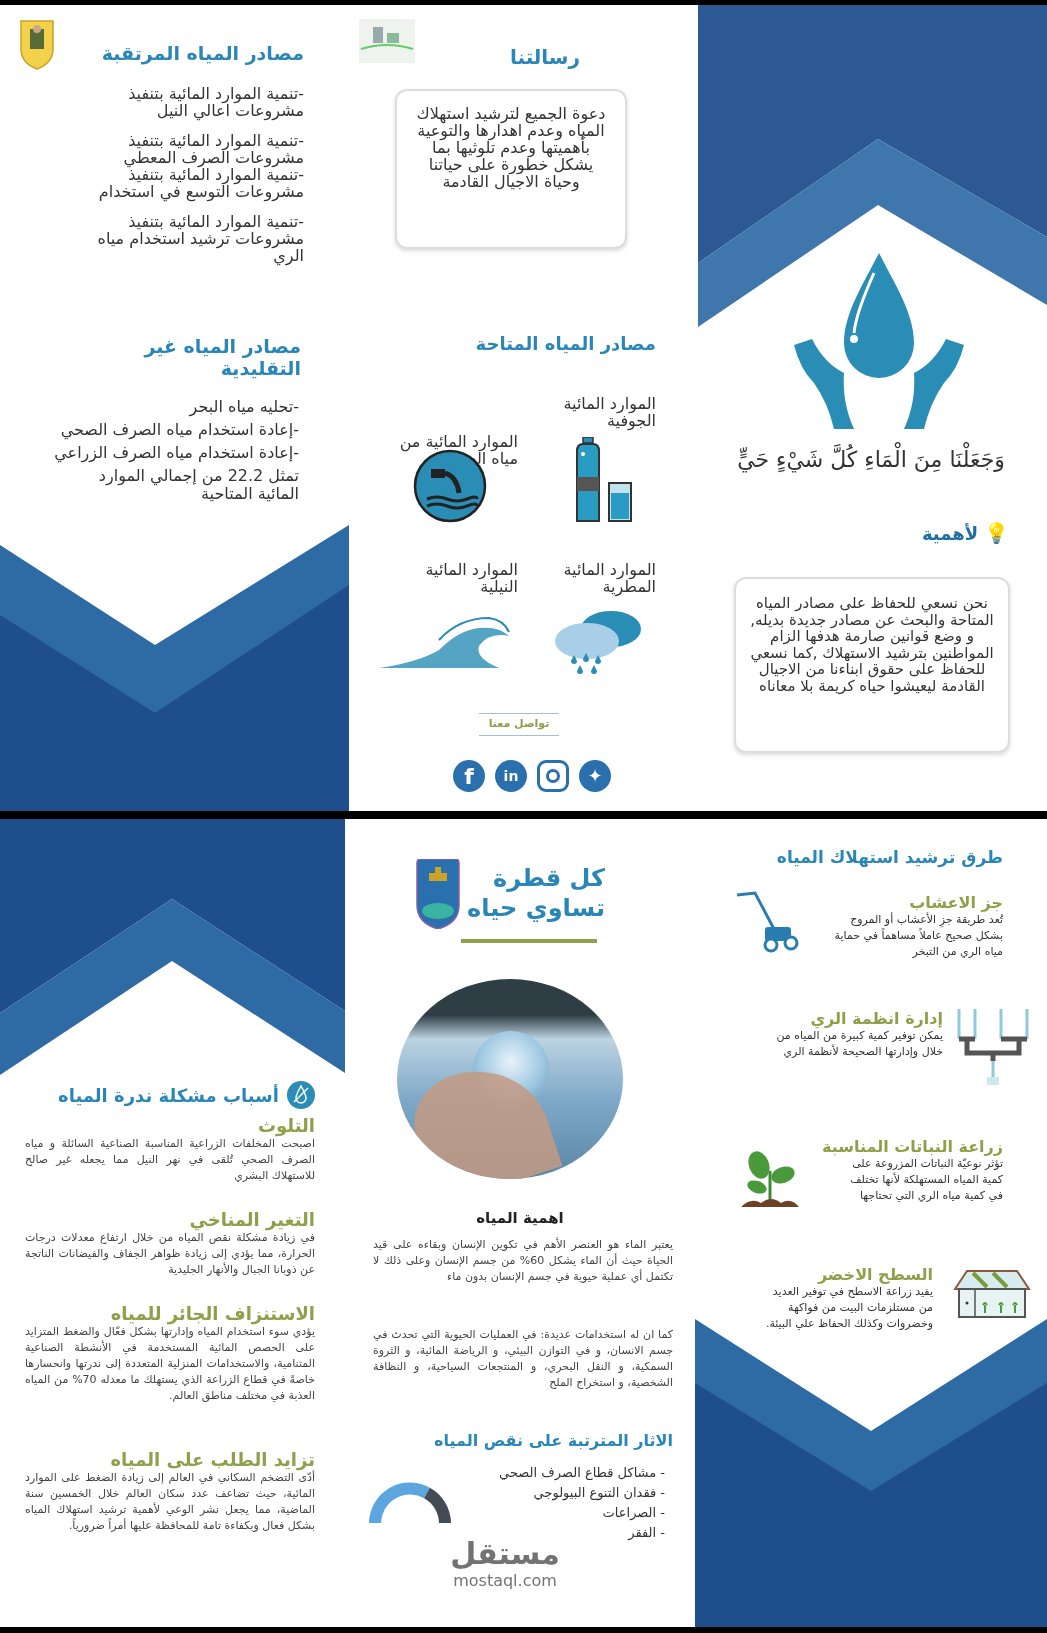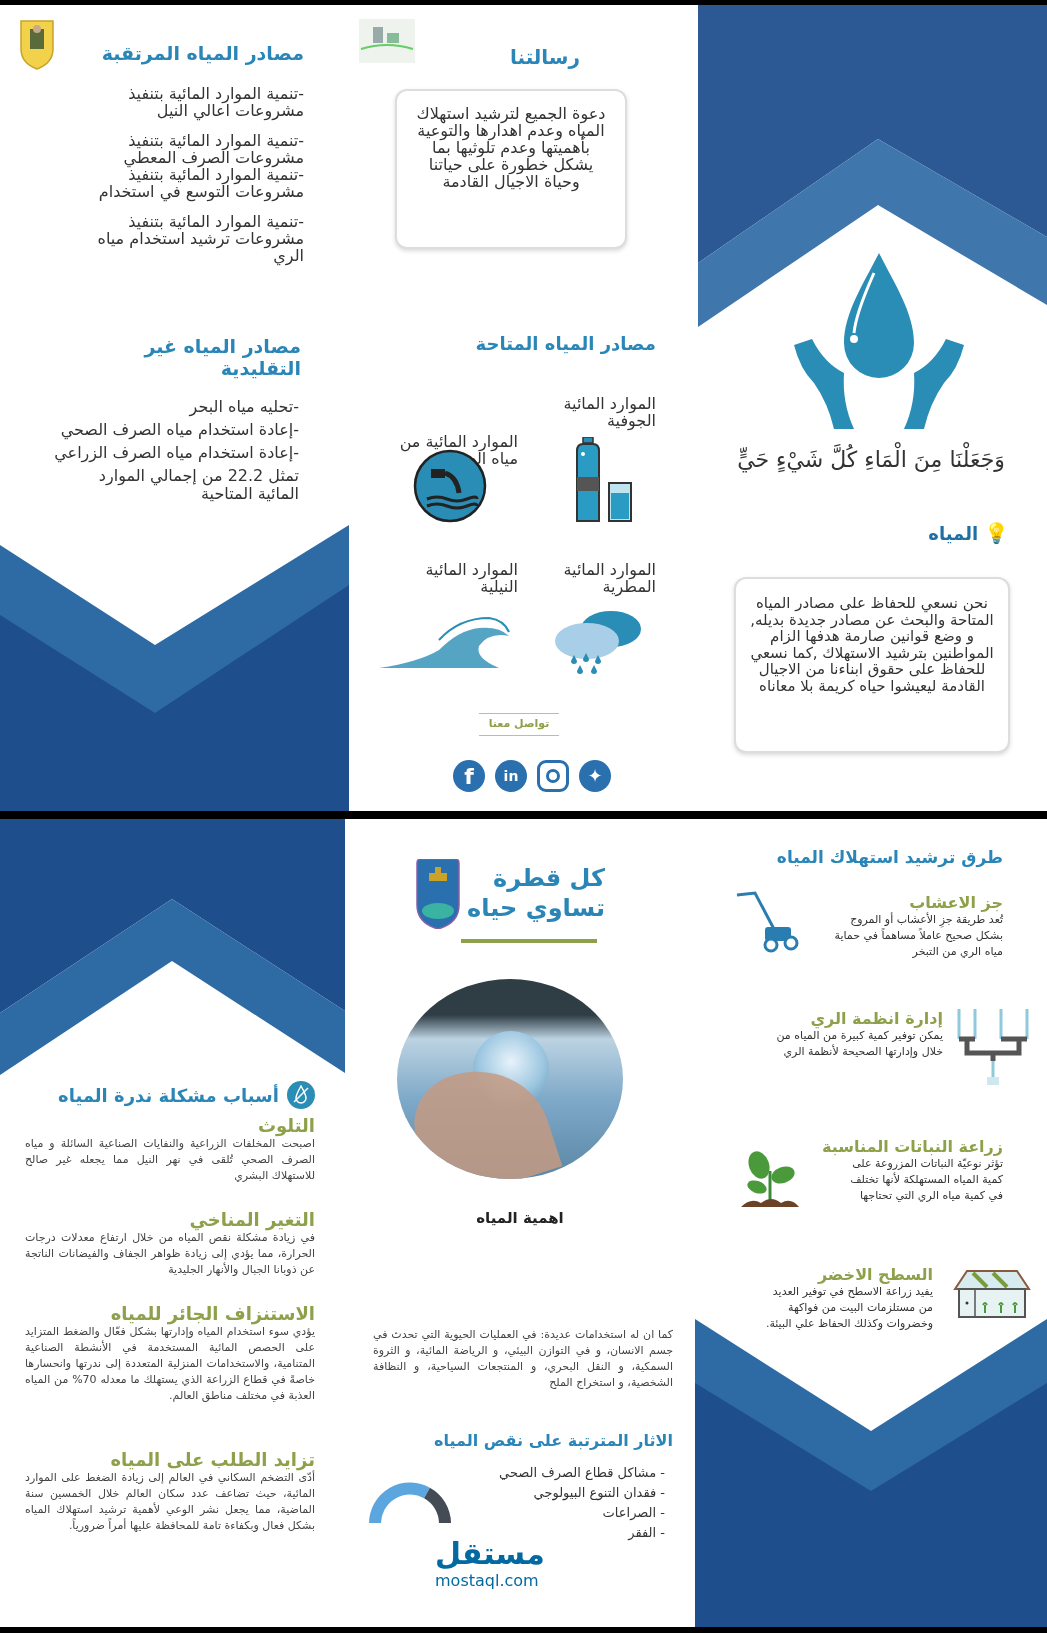--- a/index.html
+++ b/index.html
@@ -143,21 +143,21 @@
         <path d="M80 20 Q62 60 60 80" stroke="#fff" stroke-width="3" fill="none"></path>
         <circle cx="60" cy="86" r="4" fill="#fff"></circle>
         <path d="M0 92 L18 86 Q30 110 50 120 Q48 150 60 176 L40 176 Q34 150 20 130 Q6 116 0 92 Z" fill="#2a8db5"></path>
         <path d="M170 92 L152 86 Q140 110 120 120 Q122 150 110 176 L130 176 Q136 150 150 130 Q164 116 170 92 Z" fill="#2a8db5"></path>
       </svg>
     </div>
     <div class="abs rtl body-txt" style="right:6px;top:442px;width:340px;text-align:center;font-size:22px;color:#333;">وَجَعَلْنَا مِنَ الْمَاءِ كُلَّ شَيْءٍ حَيٍّ</div>
 
     <div class="abs rtl h-dark" style="right:38px;top:516px;font-size:18px;display:flex;align-items:center;gap:6px;">
       <span style="color:#2b86b8;font-size:20px;">💡</span>
-      <span>المياه</span>
+      <span>لأهمية</span>
     </div>
     <div class="card" style="left:36px;top:572px;width:276px;height:176px;padding:16px 10px;">
       <div style="font-size:15px;line-height:16.5px;">نحن نسعي للحفاظ على مصادر المياه المتاحة والبحث عن مصادر جديدة بديله, و وضع قوانين صارمة هدفها الزام المواطنين بترشيد الاستهلاك ,كما نسعي للحفاظ على حقوق ابناءنا من الاجيال القادمة ليعيشوا حياه كريمة بلا معاناه</div>
     </div>
   </div>
 </div>
 
 <div class="page page-bottom">
 
   <div class="panel" style="left:0;width:345px;">
@@ -172,21 +172,21 @@
         <svg width="28" height="28" viewBox="0 0 28 28">
             <path d="M14 5 C10 12 9 15 9 17 a5 5 0 0 0 10 0 C19 15 18 12 14 5Z" stroke="#fff" stroke-width="1.5" fill="none"></path>
             <line x1="7" y1="21" x2="21" y2="7" stroke="#fff" stroke-width="1.5"></line>
           </svg>
       </span>
       <span>أسباب مشكلة ندرة المياه</span>
     </div>
 
     <div class="abs" style="right:30px;top:296px;width:290px;">
       <div class="rtl h-green" style="font-size:18px;">التلوث</div>
-      <div class="para">اصبحت المخلفات الزراعية والنفايات الصناعية السائلة و مياه الصرف الصحي تُلقى في نهر النيل مما يجعله غير صالح للاستهلاك البشري</div>
+      <div class="para">اصبحت المخلفات الزراعية المناسبة الصناعية السائلة و مياه الصرف الصحي تُلقى في نهر النيل مما يجعله غير صالح للاستهلاك البشري</div>
     </div>
     <div class="abs" style="right:30px;top:390px;width:290px;">
       <div class="rtl h-green" style="font-size:18px;">التغير المناخي</div>
       <div class="para">في زيادة مشكلة نقص المياه من خلال ارتفاع معدلات درجات الحرارة، مما يؤدي إلى زيادة ظواهر الجفاف والفيضانات الناتجة عن ذوبانا الجبال والأنهار الجليدية</div>
     </div>
     <div class="abs" style="right:30px;top:484px;width:290px;">
       <div class="rtl h-green" style="font-size:18px;">الاستنزاف الجائر للمياه</div>
       <div class="para">يؤدي سوء استخدام المياه وإدارتها بشكل فعّال والضغط المتزايد على الحصص المائية المستخدمة في الأنشطة الصناعية المتنامية، والاستخدامات المنزلية المتعددة إلى ندرتها وانحسارها خاصةً في قطاع الزراعة الذي يستهلك ما معدله 70% من المياه العذبة في مختلف مناطق العالم.</div>
     </div>
     <div class="abs" style="right:30px;top:630px;width:290px;">
@@ -209,36 +209,37 @@
       <div>تساوي حياه</div>
     </div>
     <div class="abs" style="left:116px;top:120px;width:136px;height:4px;background:#8ea04a;"></div>
 
     <div class="abs" style="left:52px;top:160px;width:226px;height:200px;border-radius:50%;overflow:hidden;background:linear-gradient(180deg,#2f3d44 0%,#2f3d44 18%,#bcd3e2 30%,#7fa9c8 60%,#5a86a6 100%);">
       <div style="position:absolute;left:76px;top:52px;width:76px;height:76px;border-radius:50%;background:radial-gradient(circle at 50% 40%,#e8f3fb 0%,#9cc6e0 55%,#5b8db0 100%);"></div>
       <div style="position:absolute;left:20px;top:90px;width:130px;height:120px;background:#c49a82;border-radius:40% 60% 0 0;transform:rotate(-18deg);opacity:0.85;"></div>
     </div>
 
     <div class="abs rtl" style="left:0;width:350px;text-align:center;top:390px;font-size:15px;font-weight:bold;color:#222;">اهمية المياه</div>
+    <div class="abs para" style="left:28px;width:300px;top:418px;font-size:11px;line-height:16px;">يعتبر الماء هو العنصر الأهم في تكوين الإنسان وبقاءه على قيد الحياة حيث أن الماء يشكل 60% من جسم الإنسان وعلى ذلك لا تكتمل أي عملية حيوية في جسم الإنسان بدون ماء</div>
     <div class="abs para" style="left:28px;width:300px;top:508px;font-size:11px;line-height:16px;">كما ان له استخدامات عديدة: في العمليات الحيوية التي تحدث في جسم الانسان، و في التوازن البيئي، و الرياضة المائية، و الثروة السمكية، و النقل البحري، و المنتجعات السياحية، و النظافة الشخصية، و استخراج الملح</div>
 
     <div class="abs rtl h-blue" style="right:22px;top:612px;font-size:16px;">الاثار المترتبة على نقص المياه</div>
     <div class="abs rtl body-txt" style="right:30px;top:644px;width:240px;font-size:13px;line-height:20px;">
       <div>- مشاكل قطاع الصرف الصحي</div>
       <div>- فقدان التنوع البيولوجي</div>
       <div>- الصراعات</div>
       <div>- الفقر</div>
     </div>
     <div class="abs" style="left:24px;top:662px;width:82px;height:44px;">
       <svg width="82" height="44" viewBox="0 0 82 44">
         <path d="M6 42 A35 35 0 0 1 58 12" stroke="#5ca6e0" stroke-width="12" fill="none"></path>
         <path d="M58 12 A35 35 0 0 1 76 42" stroke="#444b55" stroke-width="12" fill="none"></path>
       </svg>
     </div>
-    <div class="abs" style="left:90px;top:718px;width:140px;color:#0369a1;">
+    <div class="abs" style="left:90px;top:718px;width:140px;text-align:center;color:#737373;">
       <div style="font-size:30px;font-weight:bold;line-height:34px;">مستقل</div>
       <div style="font-size:16px;">mostaql.com</div>
     </div>
   </div>
 
   <div class="panel" style="left:695px;width:352px;">
     <div class="abs rtl h-blue" style="right:44px;top:28px;font-size:17px;">طرق ترشيد استهلاك المياه</div>
 
     <div class="abs rtl" style="right:44px;top:74px;width:180px;">
       <div class="h-green" style="font-size:16px;">جز الاعشاب</div>

